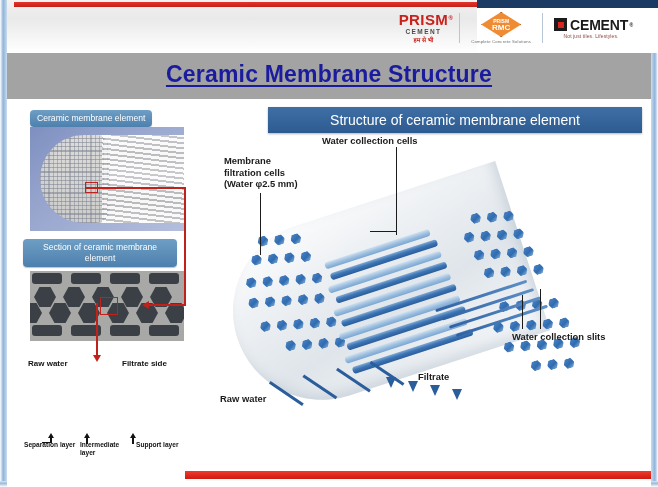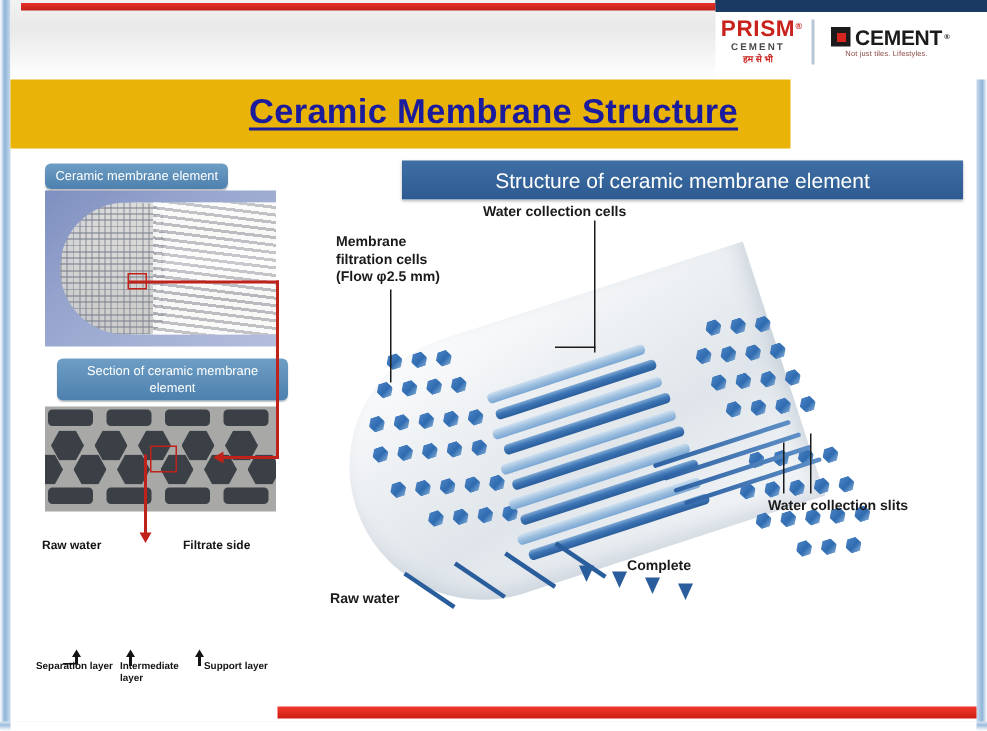--- a/index.html
+++ b/index.html
@@ -80,22 +80,22 @@
                   display: flex; align-items: center; justify-content: center; }
   .johnson-mark i { width: 6px; height: 6px; background: #d8241e; display: block; }
   .johnson-word { font-size: 14px; font-weight: bold; color: #1b1b1b;
                   letter-spacing: -.2px; line-height: 14px; position: relative; }
   .johnson-word sup { font-size: 5px; position: absolute; top: 0px; right: -5px; }
   .johnson-tag { font-size: 5px; color: #8c4b45; letter-spacing: .1px;
                  margin-top: 1px; text-align: left; }
 
   
   .title-band {
-    position: absolute; left: 7px; top: 53px; width: 520px; height: 46px;
-    background: #eab308;
+    position: absolute; left: 7px; top: 53px; width: 644px; height: 46px;
+    background: #a3a3a3;
     text-decoration: underline;
   }
   .slide-title {
     position: absolute; left: 0; top: 8px; width: 644px;
     text-align: center; font-size: 23px; font-weight: bold;
     color: #1b1b9e; text-decoration: underline; text-underline-offset: 3px;
     letter-spacing: .2px;
   }
 
   
@@ -107,21 +107,21 @@
   
   .left-col { position: absolute; left: 0; top: 0; width: 178px; height: 346px; }
 
   .blue-label {
     background: linear-gradient(180deg,#6e9ec4 0%,#4d80ae 100%);
     color: #ffffff; font-size: 8.6px; border-radius: 4px;
     padding: 3px 7px; display: inline-block; line-height: 11px;
     box-shadow: 0 1px 1px rgba(0,0,0,.25);
   }
   .lbl1 { position: absolute; left: 12px; top: 4px; width: 154px; }
-  .lbl2 { position: absolute; left: 20px; top: 136px; width: 154px; text-align: center; }
+  .lbl2 { position: absolute; left: 5px; top: 136px; width: 154px; text-align: center; }
 
   
   .photo1 {
     position: absolute; left: 12px; top: 24px; width: 154px; height: 104px;
     background: linear-gradient(140deg,#7e8fc0 0%, #96a4cd 35%, #b4bedd 100%);
     overflow: hidden;
   }
   .cyl-body {
     position: absolute; left: 18px; top: 8px; width: 150px; height: 88px;
     background: linear-gradient(180deg,#e8e8e6 0%, #d2d2cf 22%, #f0f0ee 45%, #c9c9c6 72%, #e3e3e1 100%);
@@ -316,20 +316,27 @@
       <div class="logo-cell">
         <div class="prism-word">
           <span>PRISM</span><sup>®</sup>
         </div>
         <div class="prism-sub">CEMENT</div>
         <div class="prism-hindi">हम से भी</div>
       </div>
 
       <div class="logo-sep"></div>
 
+      <div class="logo-cell">
+        <div class="rmc-diamond">
+          <div class="rmc-t1">PRISM</div>
+          <div class="rmc-t2">RMC</div>
+        </div>
+        <div class="rmc-tag">Complete Concrete Solutions</div>
+      </div>
 
       <div class="logo-sep"></div>
 
       <div class="logo-cell">
         <div class="johnson-row">
           <span class="johnson-mark">
               <i></i>
             </span>
           <span class="johnson-word"><span>CEMENT</span><sup>®</sup></span>
         </div>
@@ -528,33 +535,33 @@
           <div class="flowarrow3" style="left:6px;  top:6px;"></div>
           <div class="flowarrow3" style="left:28px; top:10px;"></div>
           <div class="flowarrow3" style="left:50px; top:14px;"></div>
           <div class="flowarrow3" style="left:72px; top:18px;"></div>
         </div>
       </div>
 
       <div class="dlabel lab-mfc">
         <div>Membrane</div>
         <div>filtration cells</div>
-        <div>(Flow φ2.5 mm)</div>
+        <div>(Water φ2.5 mm)</div>
       </div>
       <div class="leader" style="left:60px; top:90px; width:1.3px; height:62px;"></div>
 
       <div class="dlabel lab-wcc">Water collection cells</div>
       <div class="leader" style="left:196px; top:44px; width:1.3px; height:88px;"></div>
       <div class="leader" style="left:170px; top:128px; width:27px; height:1.3px;"></div>
 
       <div class="dlabel lab-wcs">Water collection slits</div>
       <div class="leader" style="left:322px; top:192px; width:1.3px; height:34px;"></div>
       <div class="leader" style="left:340px; top:186px; width:1.3px; height:40px;"></div>
 
-      <div class="dlabel lab-filt">Complete</div>
+      <div class="dlabel lab-filt">Filtrate</div>
       <div class="dlabel lab-raw">Raw water</div>
 
     </div>
   </div>
 
   <div class="footer-white"></div>
   <div class="footer-red"></div>
 
 </div>
 

